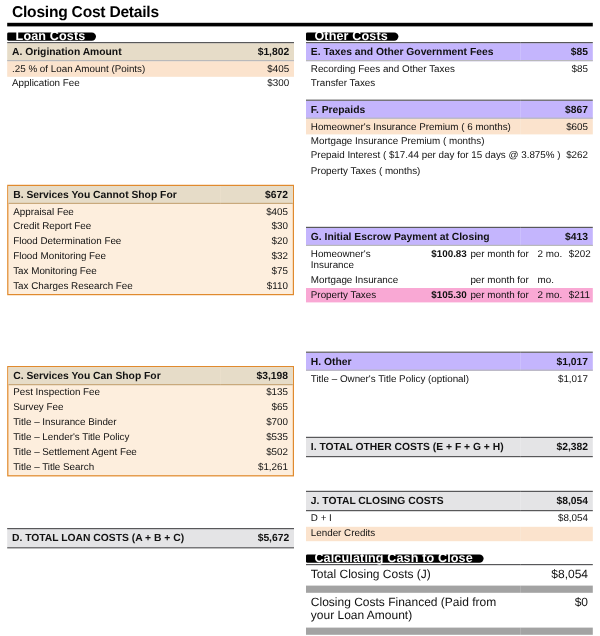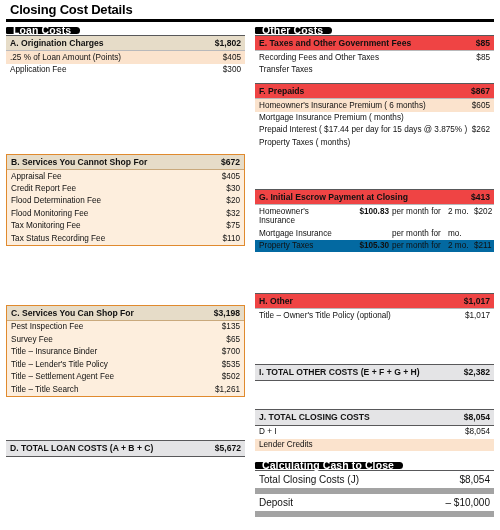--- a/index.html
+++ b/index.html
@@ -82,21 +82,21 @@
   
   tr.sec-head td {
     font-weight: bold;
     font-size: 8.6px;
     border-top: 1px solid #58585a;
     border-bottom: 1px solid #b9b9bb;
     padding-top: 2px;
     padding-bottom: 2px;
   }
   tr.sec-head.tan td { background: #e6dcc8; }
-  tr.sec-head.gray td { background: #ef4444; }
+  tr.sec-head.gray td { background: #c4b5fd; }
 
   tr.hl td { background: #fbe3cd; }
 
   tr.item td { border-bottom: none; }
 
   
   .boxed {
     border: 1.4px solid #e08a2e;
     background: #fdeedd;
     box-sizing: border-box;
@@ -124,21 +124,21 @@
     display: flex;
     font-size: 8.2px;
     line-height: 1.18;
     padding: 1.4px 4px 1.4px 4px;
   }
   .sub .c-label { flex: 0 0 86px; }
   .sub .c-rate  { flex: 0 0 44px; text-align: right; padding-right: 3px; font-weight: bold; }
   .sub .c-per   { flex: 0 0 56px; }
   .sub .c-mo    { flex: 0 0 26px; }
   .sub .c-amt   { flex: 1 1 auto; text-align: right; }
-  .sub.hl { background: #0369a1; }
+  .sub.hl { background: #f9a8d4; }
 
   .spacer { height: 6px; }
 
   
   .cash .tbl td {
     border-bottom: 6px solid #a3a3a3;
     font-size: 10px;
     padding-top: 2.6px;
     padding-bottom: 2.6px;
   }
@@ -158,21 +158,21 @@
 
     <div class="col">
 
       <div class="tab-wrap">
         <span class="tab">Loan Costs</span>
       </div>
 
       <table class="tbl">
         <tbody>
             <tr class="sec-head tan">
-          <td>A.  Origination Charges</td>
+          <td>A.  Origination Amount</td>
           <td class="amt">$1,802</td>
         </tr>
         <tr class="item hl">
           <td>.25 % of Loan Amount (Points)</td>
           <td class="amt">$405</td>
         </tr>
         <tr class="item">
           <td>Application Fee</td>
           <td class="amt">$300</td>
         </tr>
@@ -202,21 +202,21 @@
           </tr>
           <tr class="item">
             <td>Flood Monitoring Fee</td>
             <td class="amt">$32</td>
           </tr>
           <tr class="item">
             <td>Tax Monitoring Fee</td>
             <td class="amt">$75</td>
           </tr>
           <tr class="item">
-            <td>Tax Status Recording Fee</td>
+            <td>Tax Charges Research Fee</td>
             <td class="amt">$110</td>
           </tr>
         </tbody>
           </table>
       </div>
 
       <div class="spacer" style="height:59px"></div>
 
       <div class="boxed">
         <table class="tbl">
@@ -402,20 +402,24 @@
       </div>
 
       <div class="cash">
         <table class="tbl">
           <tbody>
               <tr>
             <td>Total Closing Costs (J)</td>
             <td class="amt">$8,054</td>
           </tr>
           <tr>
+            <td>Closing Costs Financed (Paid from your Loan Amount)</td>
+            <td class="amt">$0</td>
+          </tr>
+          <tr>
             <td>Deposit</td>
             <td class="amt">– $10,000</td>
           </tr>
 
         </tbody>
           </table>
       </div>
 
     </div>
   </div>

